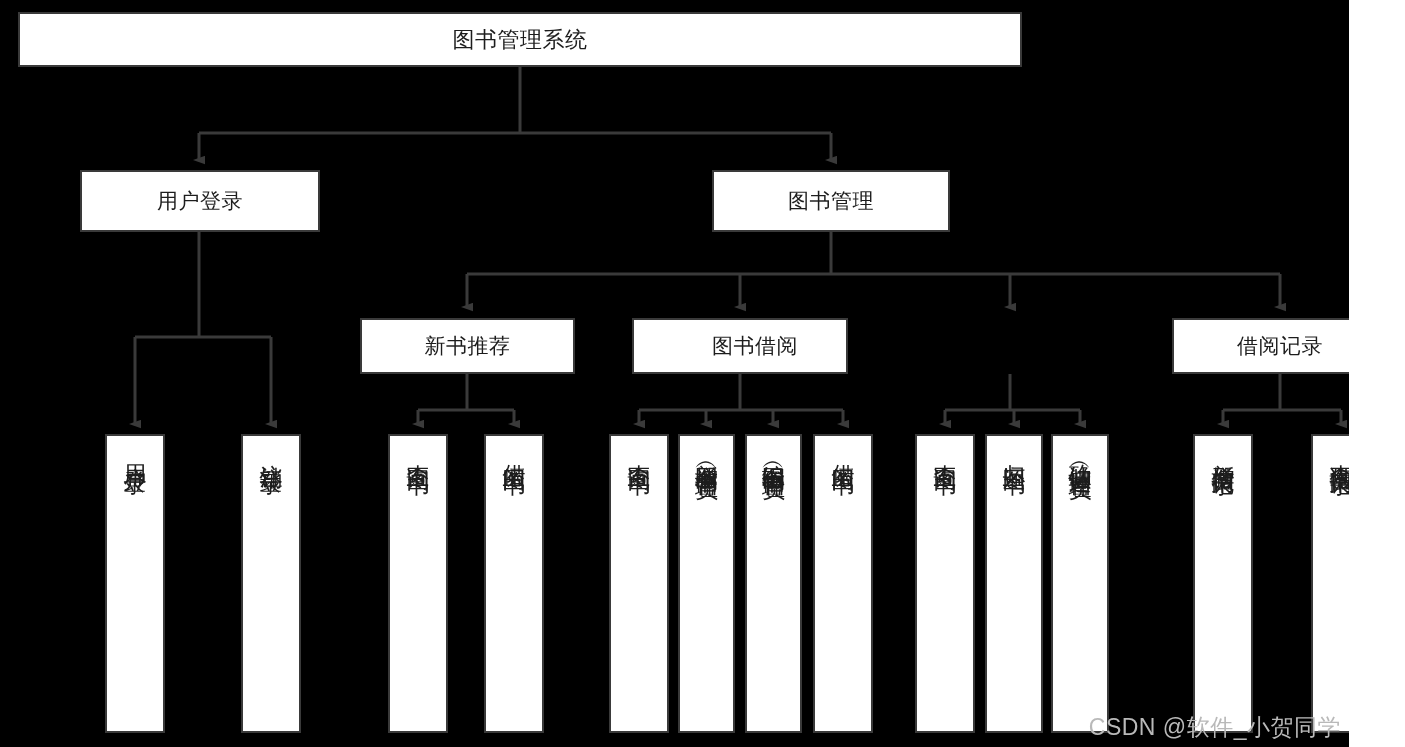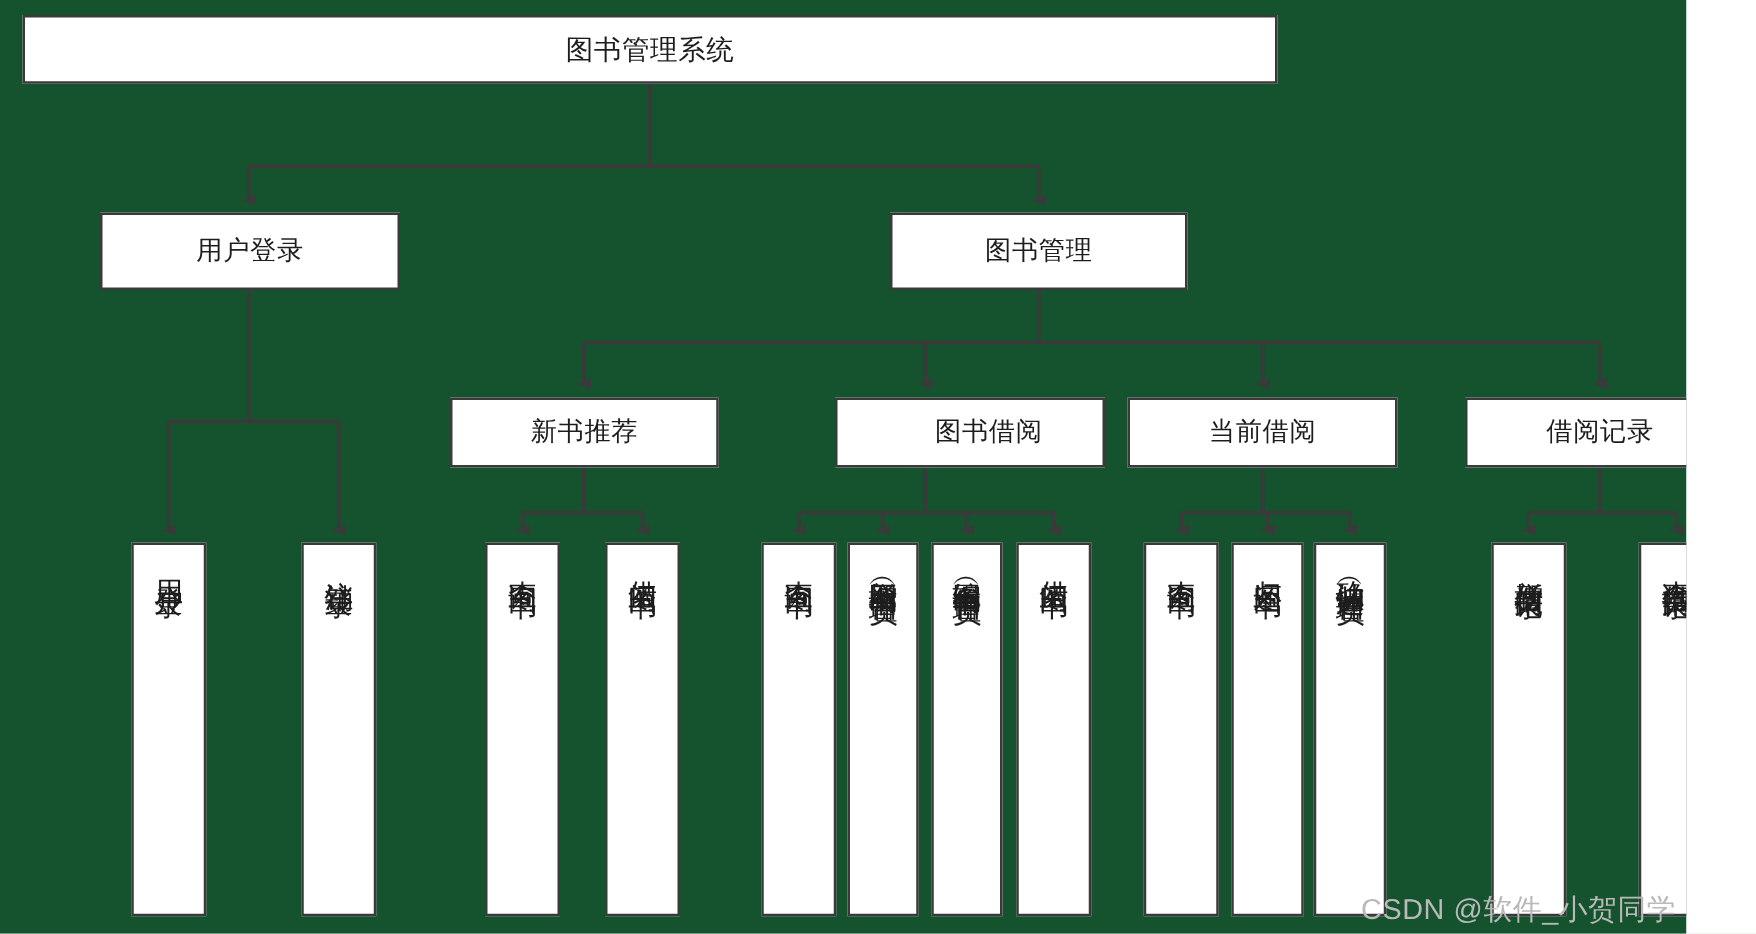--- a/index.html
+++ b/index.html
@@ -1,17 +1,17 @@
 <!DOCTYPE html>
 <html><head>
 <meta charset="utf-8">
 <style>
   html,body{margin:0;padding:0;background:#ffffff;}
   body{font-family:"Liberation Sans","DejaVu Sans",sans-serif;}
-  #stage{position:relative;width:1349px;height:747px;background:#14532d;overflow:hidden;}
+  #stage{position:relative;width:1349px;height:747px;background:#000000;overflow:hidden;}
   svg#wires{position:absolute;left:0;top:0;width:1405px;height:747px;}
   .node{
     position:absolute;
     box-sizing:border-box;
     background:#ffffff;
     border:2px solid #3a3a3a;
     display:flex;
     align-items:center;
     justify-content:center;
     color:#1d1d1d;
@@ -110,25 +110,22 @@
   <div class="node h-node" style="left:80px;top:170px;width:240px;height:62px;">
     <span class="lbl">用户登录</span>
   </div>
   <div class="node h-node" style="left:712px;top:170px;width:238px;height:62px;">
     <span class="lbl">图书管理</span>
   </div>
 
   <div class="node h-node" style="left:360px;top:318px;width:215px;height:56px;">
     <span class="lbl">新书推荐</span>
   </div>
-  <div class="node h-node" style="left:668px;top:318px;width:216px;height:56px;padding-left:30px;">
+  <div class="node h-node" style="left:632px;top:318px;width:216px;height:56px;padding-left:30px;">
     <span class="lbl">图书借阅</span>
-  </div>
-  <div class="node h-node" style="left:902px;top:318px;width:216px;height:56px;">
-    <span class="lbl">当前借阅</span>
   </div>
   <div class="node h-node" style="left:1172px;top:318px;width:216px;height:56px;justify-content:center;">
     <span class="lbl">借阅记录</span>
   </div>
 
   <div class="node v-node" style="left:105px;top:434px;width:60px;height:299px;">
     <span class="lbl">用户登录</span>
   </div>
   <div class="node v-node" style="left:241px;top:434px;width:60px;height:299px;">
     <span class="lbl">注销登录</span>

